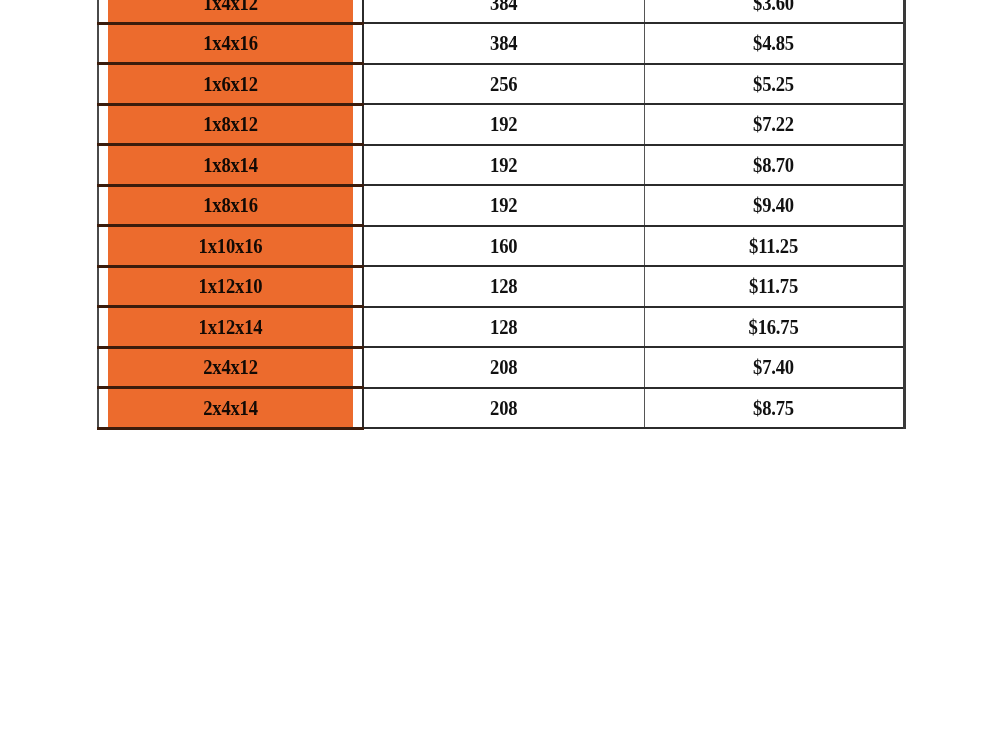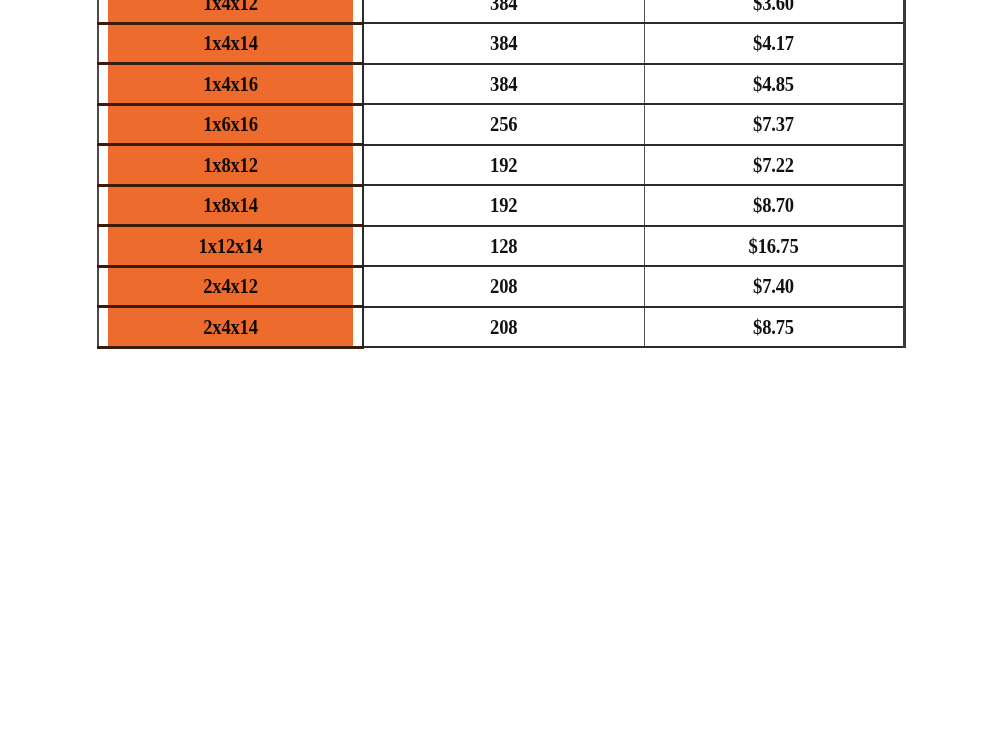--- a/index.html
+++ b/index.html
@@ -92,43 +92,53 @@
       <col class="c-count">
       <col class="c-price">
     </colgroup>
     <tbody id="price-table-body">
         <tr>
           <td class="size-cell">1x4x12</td>
           <td class="count-cell">384</td>
           <td class="price-cell">$3.60</td>
         </tr>
         <tr>
-          <td class="size-cell">1x4x14</td>
-          <td class="count-cell">384</td>
-          <td class="price-cell">$4.17</td>
-        </tr>
-        <tr>
           <td class="size-cell">1x4x16</td>
           <td class="count-cell">384</td>
           <td class="price-cell">$4.85</td>
         </tr>
         <tr>
-          <td class="size-cell">1x6x16</td>
+          <td class="size-cell">1x6x12</td>
           <td class="count-cell">256</td>
-          <td class="price-cell">$7.37</td>
+          <td class="price-cell">$5.25</td>
         </tr>
         <tr>
           <td class="size-cell">1x8x12</td>
           <td class="count-cell">192</td>
           <td class="price-cell">$7.22</td>
         </tr>
         <tr>
           <td class="size-cell">1x8x14</td>
           <td class="count-cell">192</td>
           <td class="price-cell">$8.70</td>
+        </tr>
+        <tr>
+          <td class="size-cell">1x8x16</td>
+          <td class="count-cell">192</td>
+          <td class="price-cell">$9.40</td>
+        </tr>
+        <tr>
+          <td class="size-cell">1x10x16</td>
+          <td class="count-cell">160</td>
+          <td class="price-cell">$11.25</td>
+        </tr>
+        <tr>
+          <td class="size-cell">1x12x10</td>
+          <td class="count-cell">128</td>
+          <td class="price-cell">$11.75</td>
         </tr>
         <tr>
           <td class="size-cell">1x12x14</td>
           <td class="count-cell">128</td>
           <td class="price-cell">$16.75</td>
         </tr>
         <tr>
           <td class="size-cell">2x4x12</td>
           <td class="count-cell">208</td>
           <td class="price-cell">$7.40</td>

